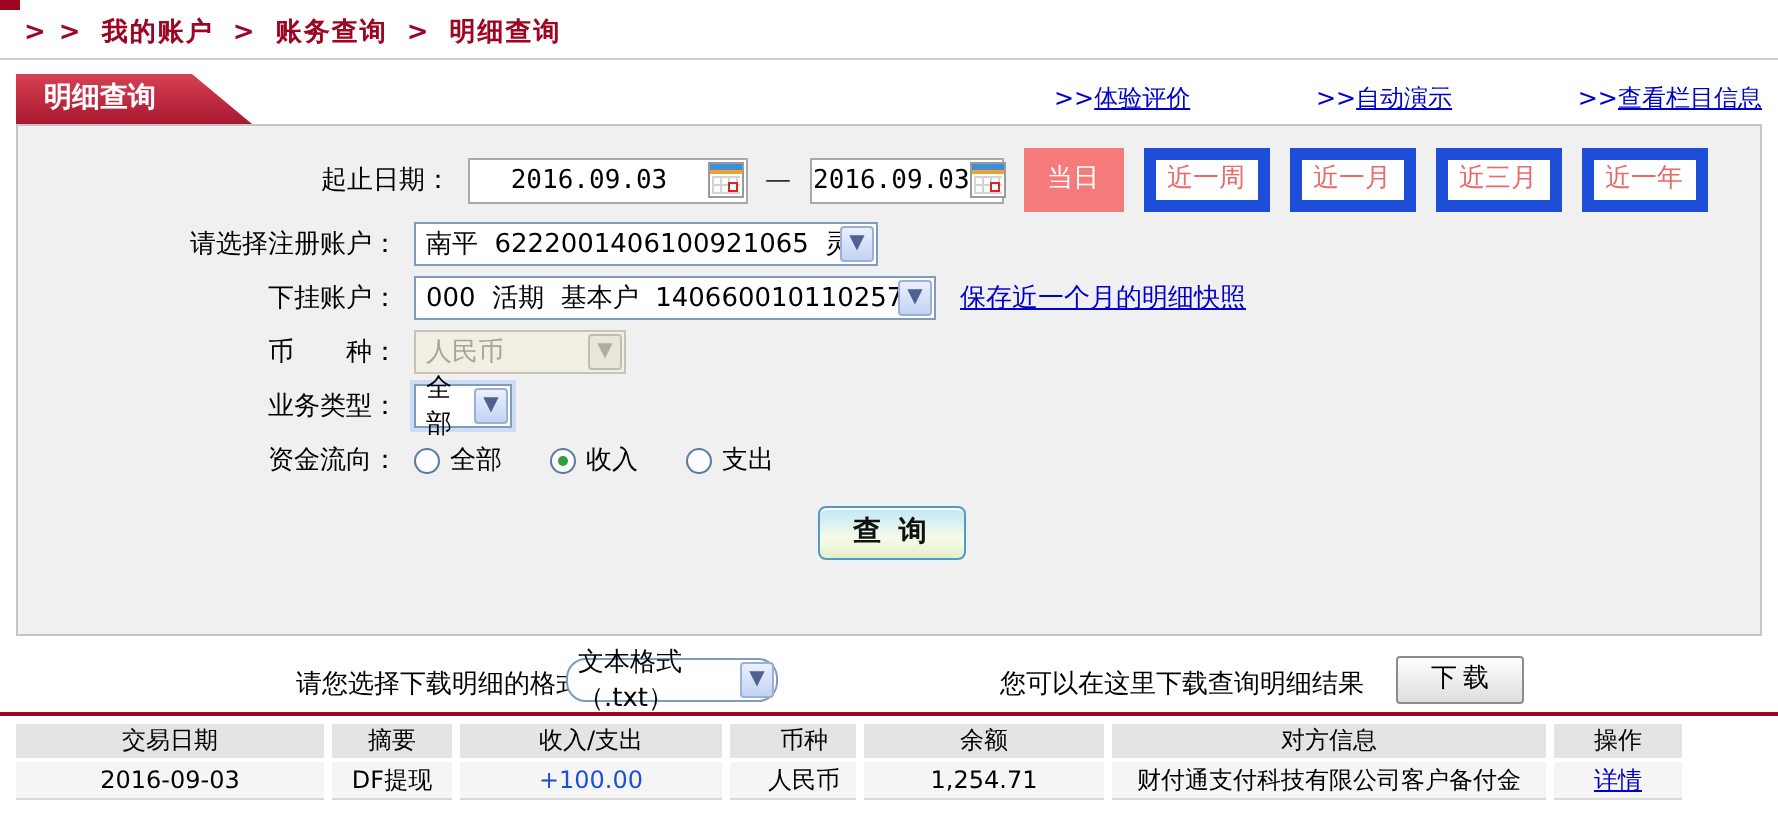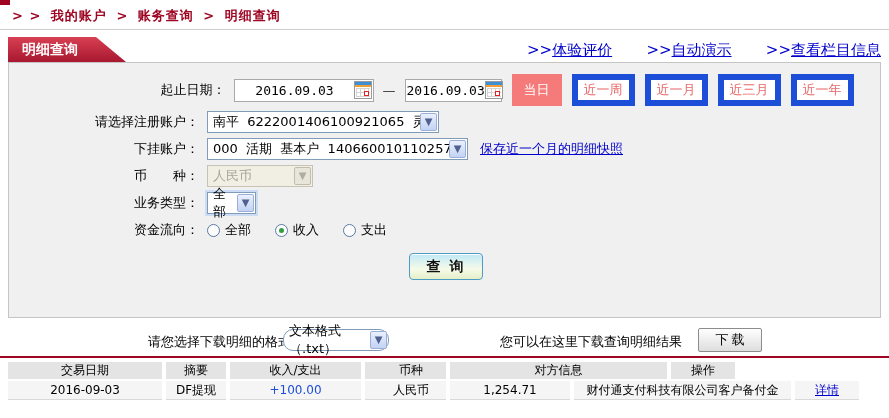--- a/index.html
+++ b/index.html
@@ -16,21 +16,21 @@
 
   
   .tab { position:absolute; left:8px; top:37px; width:118px; height:25px;
          background:linear-gradient(#d8busted 0,#a81830 100%);
          background:linear-gradient(#d84053, #a81830);
          clip-path:polygon(0 0, 88px 0, 118px 100%, 0 100%);
          color:#fff; font-weight:bold; font-size:14px; line-height:25px; padding-left:14px; }
 
   
   .header-links { position:absolute; left:527px; top:41px; width:354px; display:flex; justify-content:space-between; }
-  .hlink { color:#0000cc; font-size:15px; cursor:pointer; }
+  .hlink { color:#0000cc; font-size:12px; cursor:pointer; }
   .hlink .lbl { text-decoration:underline; }
 
   
   .form-box { position:absolute; left:8px; top:62px; width:873px; height:256px;
               background:#f0f0f0; border:1px solid #c5c5c5; }
   .frow { position:absolute; left:0; display:flex; align-items:center; height:24px; width:100%; }
   .flabel { width:190px; text-align:right; font-size:13px; color:#000; flex:0 0 190px; }
   .fcontent { display:flex; align-items:center; margin-left:8px; }
 
   
@@ -89,21 +89,21 @@
   .dl-btn { position:absolute; left:698px; top:328px; width:64px; height:24px;
             border:1px solid #8c8c8c; border-radius:2px; background:linear-gradient(#fefefe,#dedede);
             font-size:13px; letter-spacing:3px; text-align:center; line-height:22px; padding-left:3px; cursor:pointer; }
 
   
   .tbl-sep { position:absolute; left:0; top:356px; width:889px; height:2px; background:#9d0522; }
   .tbl { position:absolute; left:8px; top:362px; width:873px; }
   .trow { display:flex; margin-bottom:2px; }
   .trow .c { text-align:center; font-size:12px; padding:2px 0; height:17px; line-height:13px; }
   .trow .c0 { width:154px; } .trow .c1 { width:60px; margin-left:4px; }
-  .trow .c2 { width:131px; margin-left:4px; } .trow .c3 { width:81px; margin-left:4px;padding-left:11px; }
+  .trow .c2 { width:131px; margin-left:4px; } .trow .c3 { width:63px; margin-left:4px;padding-left:11px; }
   .trow .c4 { width:120px; margin-left:4px; } .trow .c5 { width:217px; margin-left:4px; }
   .trow .c6 { width:64px; margin-left:4px; }
   .thead .c { background:#e4e4e4; }
   .tdata .c { background:#f5f5f5; border-bottom:1px solid #d9d9d9; height:19px; line-height:15px;text-align:center; }
   .amount-pos { color:#1d4ed8; }
   .action-link { color:#0000cc; text-decoration:underline; cursor:pointer; }
 </style>
 </head>
 <body>
 
@@ -235,20 +235,21 @@
   <div class="dl-btn">下载</div>
 
   <div class="tbl-sep"></div>
 
   <div class="tbl">
     <div class="trow thead">
       <div class="c c0">交易日期</div>
       <div class="c c1">摘要</div>
       <div class="c c2">收入/支出</div>
       <div class="c c3">币种</div>
+      <div class="c c4">余额</div>
       <div class="c c5">对方信息</div>
       <div class="c c6">操作</div>
     </div>
     <div class="trow tdata">
       <div class="c c0">2016-09-03</div>
       <div class="c c1">DF提现</div>
       <div class="c c2 amount-pos">+100.00</div>
       <div class="c c3">人民币</div>
       <div class="c c4">1,254.71</div>
       <div class="c c5">财付通支付科技有限公司客户备付金</div>

